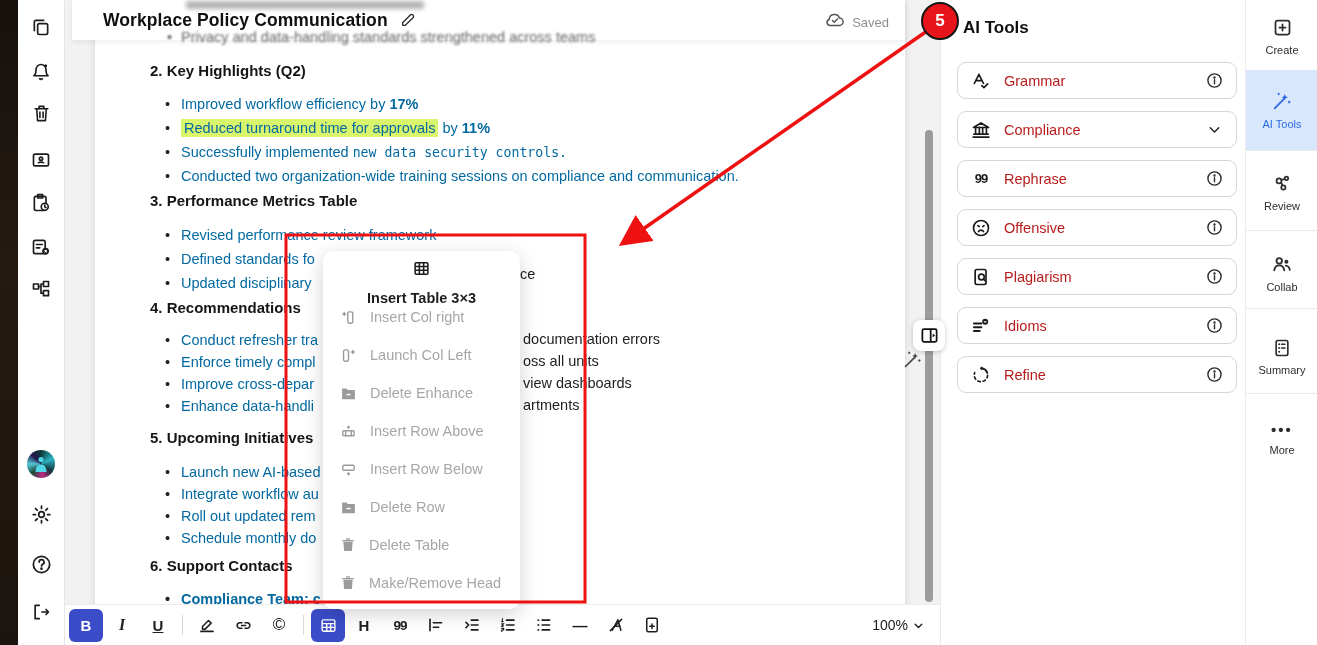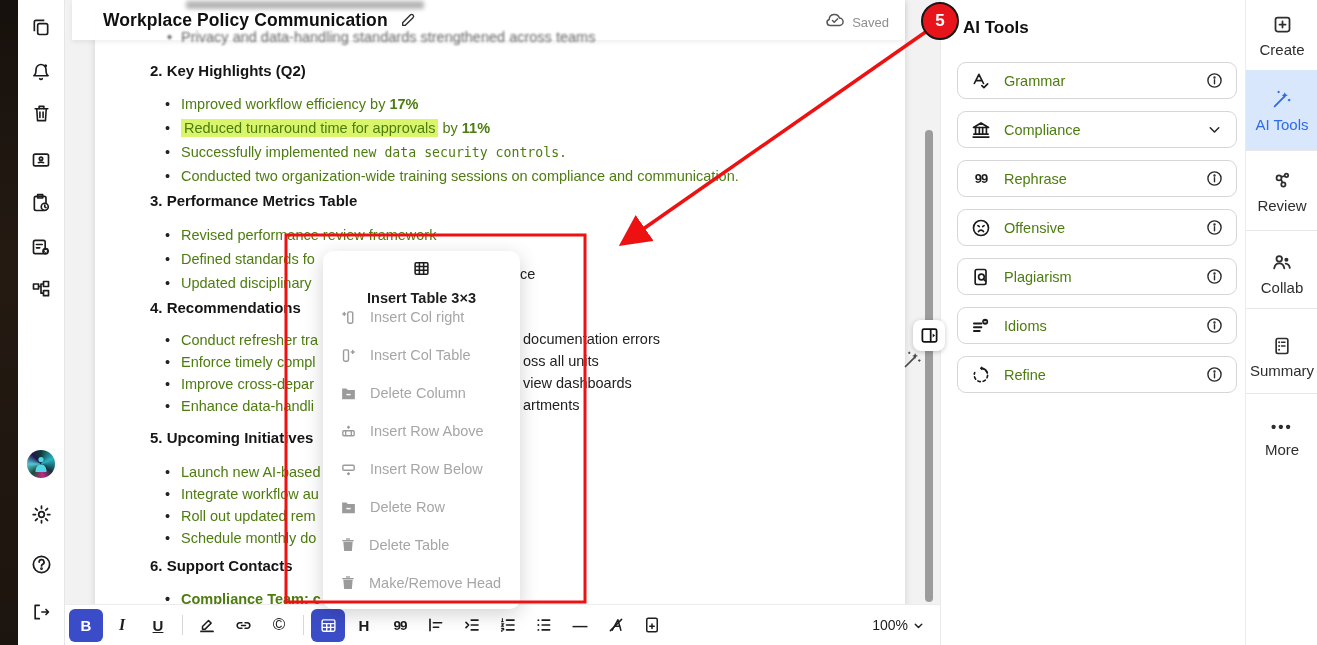--- a/index.html
+++ b/index.html
@@ -35,21 +35,21 @@
 
   .blur-bar { position:absolute; z-index:7; filter:blur(2.2px); opacity:.5;
     background:#6a6a6a; border-radius:2px; pointer-events:none; }
   .scrolled-line { position:absolute; left:167px; top:29px; z-index:7; color:#3d3d3d;
     filter:blur(1.15px); opacity:.8; font-size:14.5px; pointer-events:none; white-space:nowrap; }
   .scrolled-line::before { content:"•"; margin-right:9px; }
 
   
   .sec-h { position:absolute; left:55px; font-size:15px; font-weight:700; color:#151515; white-space:nowrap; }
   .bullets { position:absolute; left:70px; }
-  .bl { display:flex; font-size:14.5px; color:#4d7c0f; white-space:nowrap; }
+  .bl { display:flex; font-size:14.5px; color:#0369a1; white-space:nowrap; }
   .bl::before { content:"•"; width:16px; color:#222; }
   .lh24 .bl { height:24px; align-items:center; }
   .lh22 .bl { height:22px; align-items:center; }
   .bl b { font-weight:700; }
   .hl { background:#d9f56b; padding:1px 3px; }
   .mono { font-family:"DejaVu Sans Mono", monospace; font-size:13.2px; }
   .rfrag { position:absolute; font-size:14.5px; color:#222; white-space:nowrap; z-index:3; }
   .boldline { font-weight:700; }
 
   
@@ -86,30 +86,30 @@
     font-size:14px; color:#1c1c1c; background:none; border:0; cursor:pointer; }
 
   
   .ai-panel { position:absolute; left:940px; top:0; width:305px; height:645px;
     background:#fff; border-left:1px solid #e9e9e9; z-index:5; }
   .ai-title { position:absolute; left:22px; top:18px; font-size:17px; font-weight:700; color:#101010; }
   .tool-row { position:absolute; left:16px; width:280px; height:37px; border:1px solid #d6d6d6;
     border-radius:9px; background:#fff; display:flex; align-items:center; padding:0 13px;
     gap:13px; cursor:pointer; }
   .tool-ic { width:20px; display:flex; justify-content:center; color:#1b1b1b; font-weight:700; }
-  .tool-label { font-size:14.5px; color:#4d7c0f; }
+  .tool-label { font-size:14.5px; color:#b91c1c; }
   .tool-trail { margin-left:auto; display:flex; color:#2b2b2b; }
   .qicon { font-weight:700; font-size:13px; letter-spacing:-1px; }
 
   
   .rail { position:absolute; left:1245px; top:0; width:72px; height:645px; background:#fff;
     border-left:1px solid #ececec; z-index:5; }
   .rail-item { position:absolute; left:0; width:72px; display:flex; flex-direction:column;
     align-items:center; justify-content:center; gap:6px; color:#2e2e2e; cursor:pointer; }
-  .rail-item .lbl { font-size:15px; }
+  .rail-item .lbl { font-size:11px; }
   .rail-item.active { background:#d9e7fc; color:#2e6be6; }
   .rail-div { position:absolute; left:0; width:72px; height:1px; background:#e8e8e8; }
   .dots { font-size:15px; letter-spacing:2px; font-weight:700; }
 
   
   .anno-svg { position:absolute; left:0; top:0; z-index:30; pointer-events:none; }
   .badge { position:absolute; left:921px; top:2px; width:38px; height:38px; border-radius:50%;
     background:#e8141b; border:2px solid #161616; color:#fff; font-size:17px; font-weight:700;
     display:flex; align-items:center; justify-content:center; z-index:31; }
 
@@ -358,30 +358,30 @@
         </span>
       <span>Insert Col right</span>
     </div>
     <div class="mi">
       <span>
           <svg width="17" height="17" viewBox="0 0 24 24" fill="none" stroke="currentColor" stroke-width="2" stroke-linecap="round" stroke-linejoin="round">
             <rect x="5" y="4" width="7" height="16" rx="2"></rect>
             <path d="M16 7h4M18 5v4"></path>
           </svg>
         </span>
-      <span>Insert Col Table</span>
+      <span>Launch Col Left</span>
     </div>
     <div class="mi">
       <span>
           <svg width="17" height="17" viewBox="0 0 24 24" fill="currentColor">
             <path d="M3 5h6l2 2h10v13H3z"></path>
             <path d="M9 13.5h6" stroke="#fff" stroke-width="2"></path>
           </svg>
         </span>
-      <span>Delete Column</span>
+      <span>Delete Enhance</span>
     </div>
     <div class="mi">
       <span>
           <svg width="17" height="17" viewBox="0 0 24 24" fill="none" stroke="currentColor" stroke-width="2" stroke-linejoin="round">
             <rect x="4" y="11" width="16" height="7" rx="1.5"></rect>
             <path d="M12 4v4M10 6h4M8 11v7M16 11v7"></path>
           </svg>
         </span>
       <span>Insert Row Above</span>
     </div>

